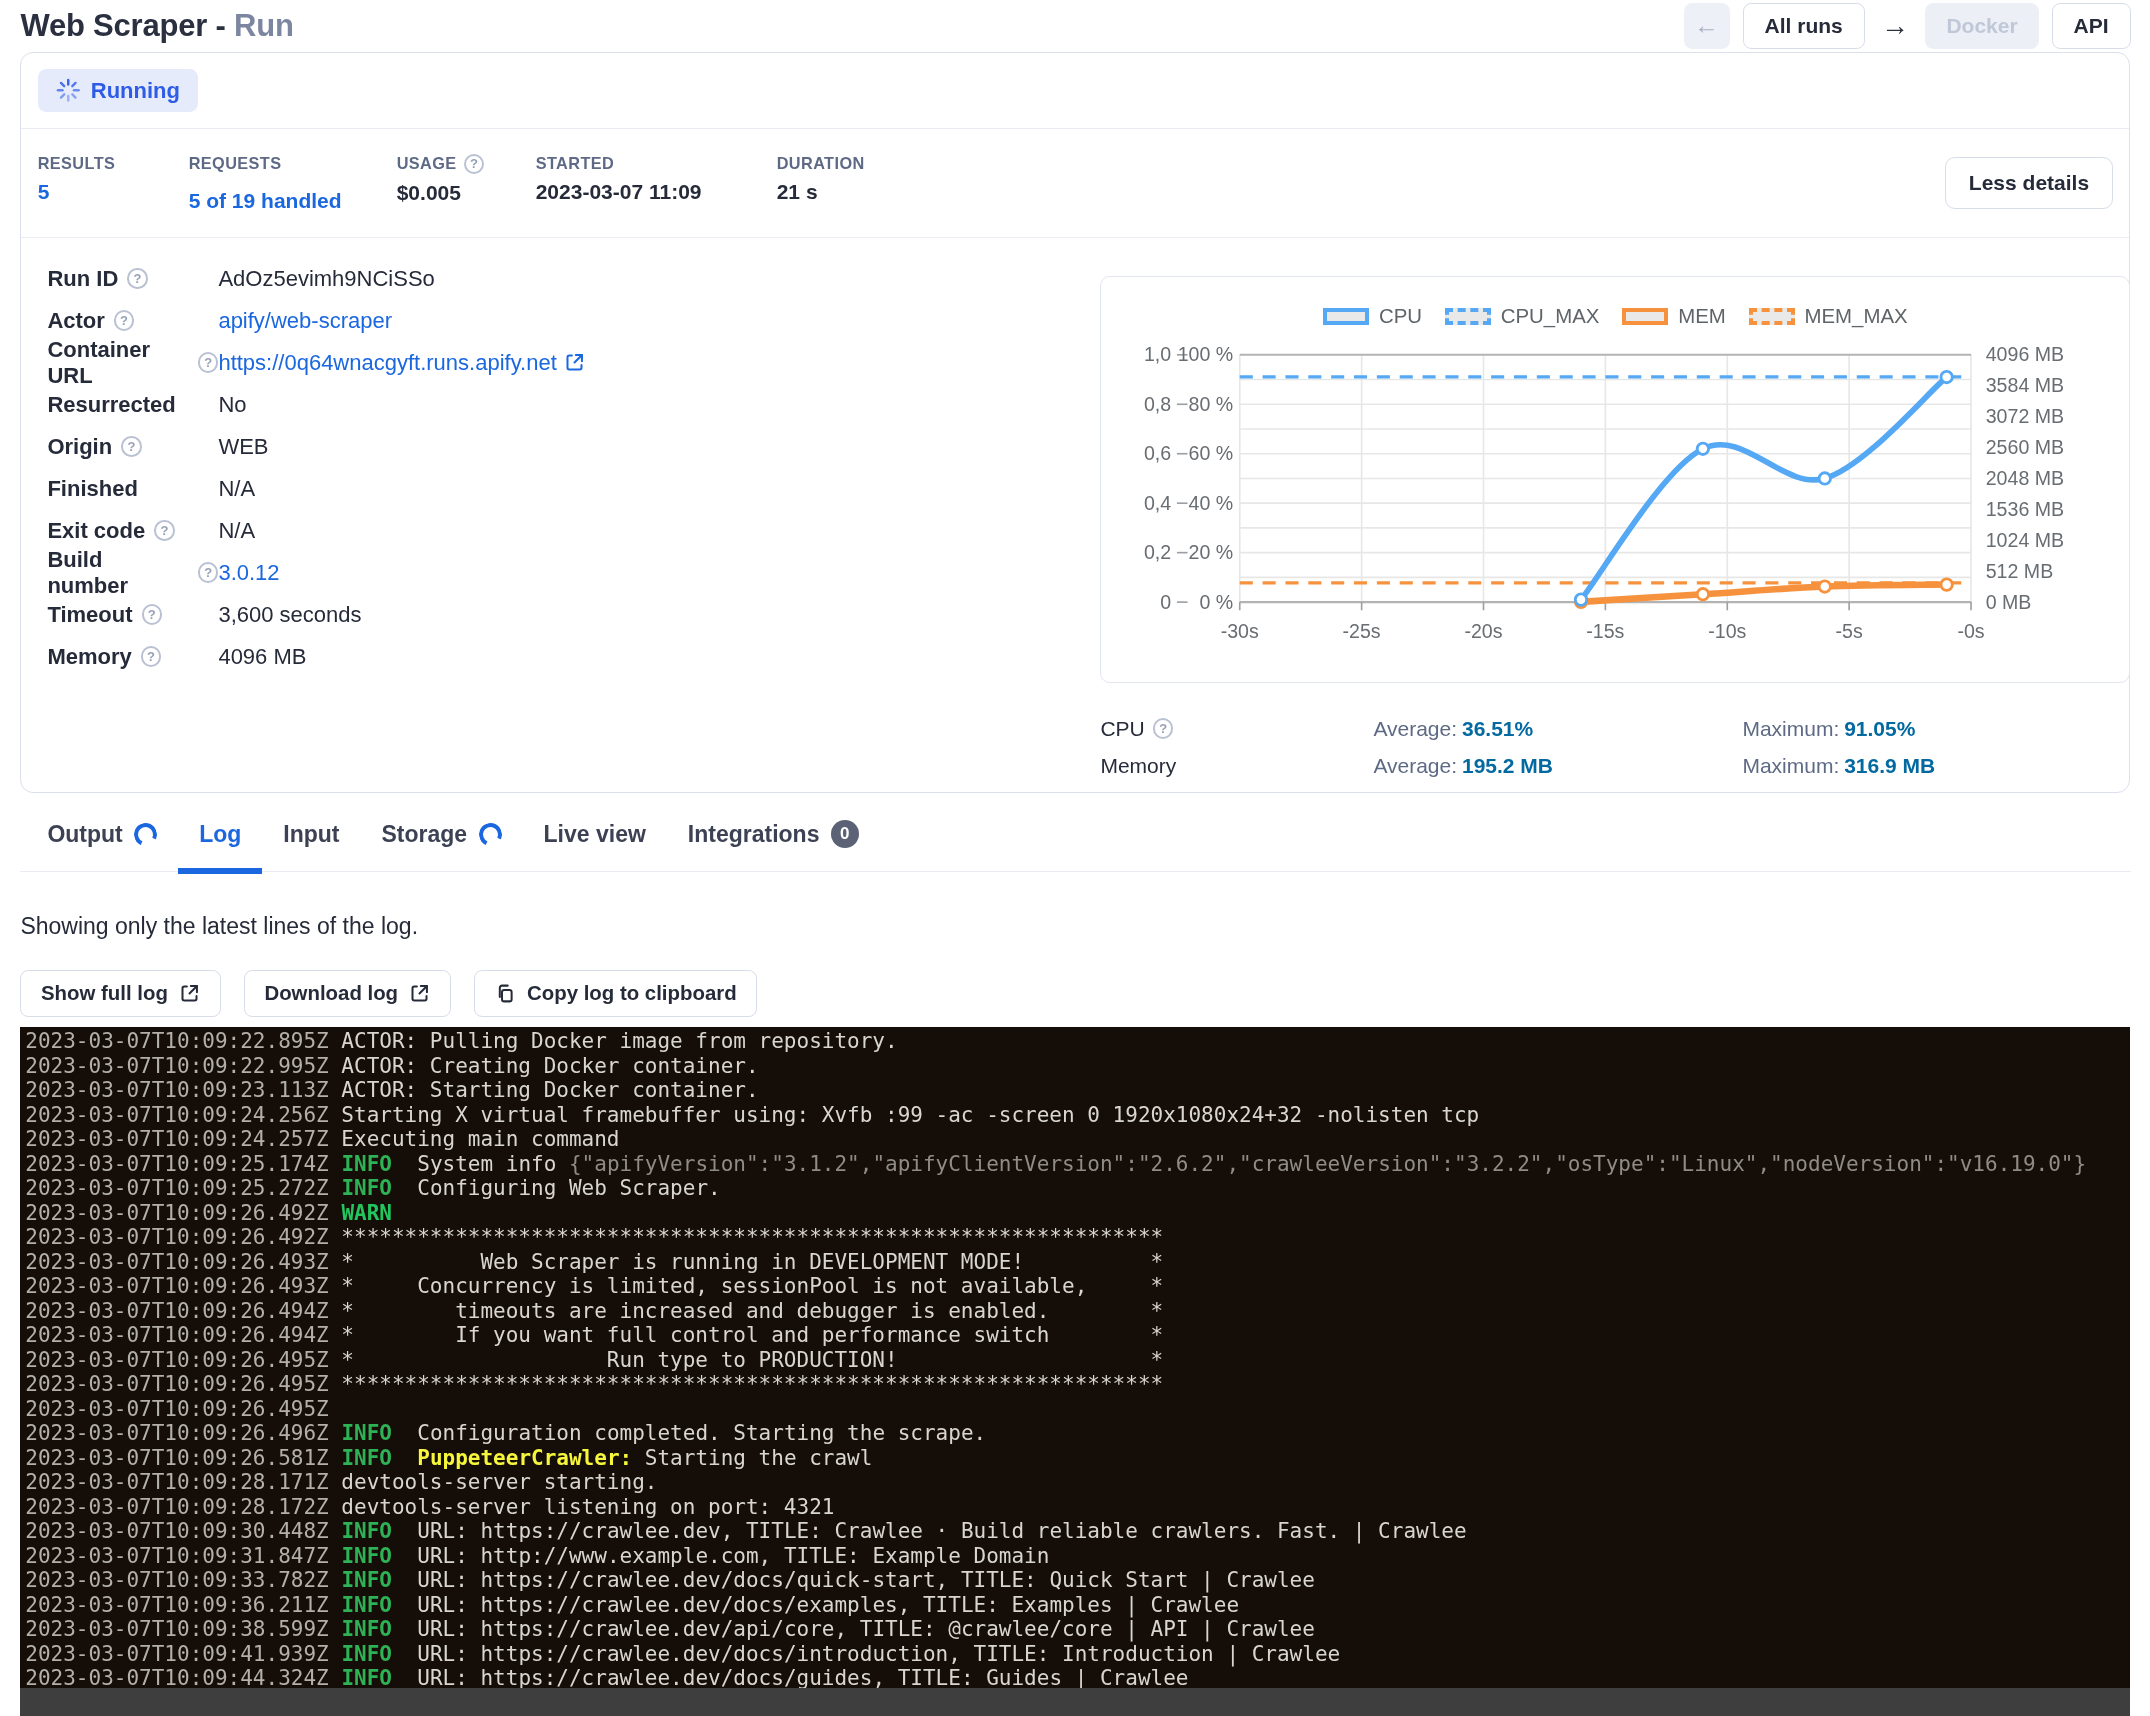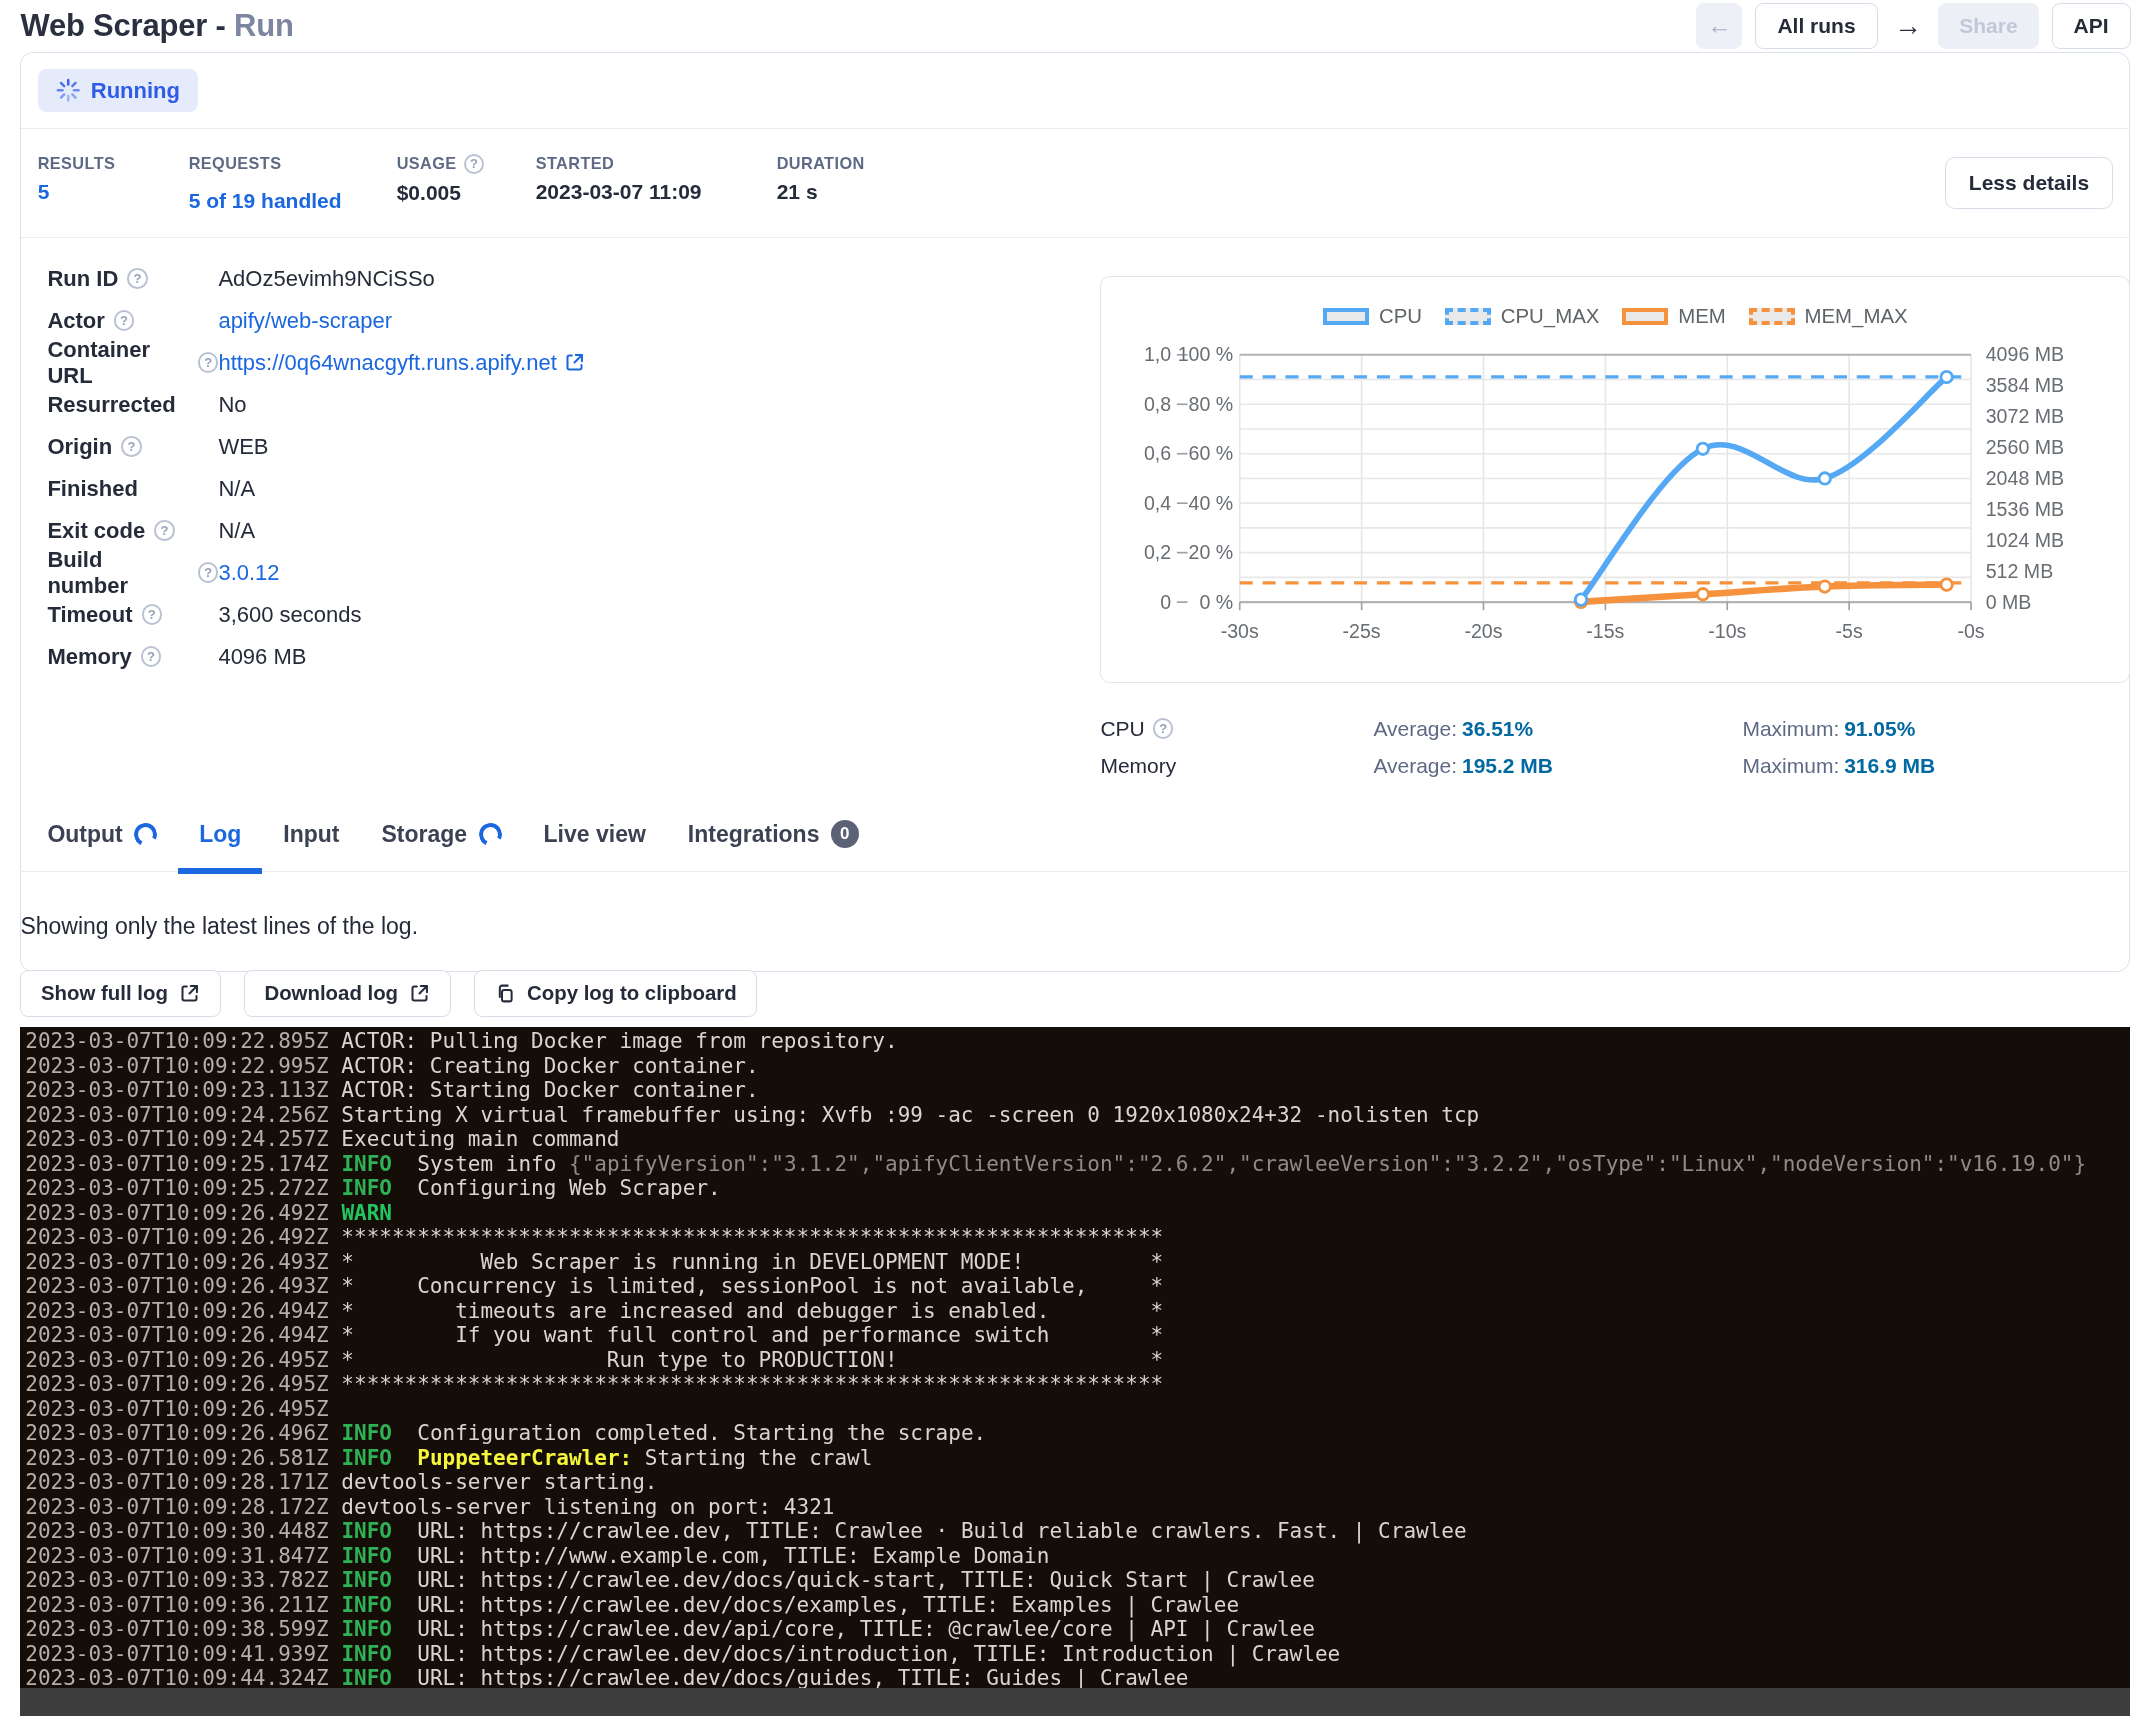--- a/index.html
+++ b/index.html
@@ -8,21 +8,21 @@
   .page-title{font-size:31px;font-weight:bold;color:#2b3040;letter-spacing:-0.2px;}
   .page-title .sub{color:#7c86a0;}
   .top-actions{display:flex;align-items:center;gap:13px;}
   .btn{display:inline-flex;align-items:center;justify-content:center;height:46px;border-radius:8.2px;font-size:21px;font-weight:bold;box-sizing:border-box;cursor:pointer;background:#fff;border:1.6px solid #d7dce9;color:#262b3a;padding:0 21px;}
   .btn.icon-only{width:46px;padding:0;}
   .btn.ghost{background:#eef0f7;border:none;color:#a6afc4;}
   .btn.disabled{background:#eceff6;border:none;color:#c0c8d8;}
   .arrow-plain{font-size:28px;color:#2b3040;padding:0 3.3px;cursor:pointer;}
   .arrow-glyph{font-size:24.5px;line-height:1;}
 
-  .main-card{position:absolute;left:20.4px;top:52px;width:2110px;height:920px;border:1.6px solid #dbe0ec;border-radius:13px;background:#fff;box-sizing:border-box;}
+  .main-card{position:absolute;left:20.4px;top:52px;width:2110px;height:741px;border:1.6px solid #dbe0ec;border-radius:13px;background:#fff;box-sizing:border-box;}
   .status-row{height:75px;border-bottom:1.6px solid #e9ecf3;display:flex;align-items:center;padding:0 16.3px;}
   .badge-running{display:inline-flex;align-items:center;gap:10.6px;background:#e6ebfc;border-radius:8.2px;padding:8.2px 18px;color:#2e5ce6;font-size:22px;font-weight:bold;}
   .stats-row{height:108px;border-bottom:1.6px solid #e9ecf3;display:flex;align-items:center;padding:0 16.3px;position:relative;}
   .stat-col{display:flex;flex-direction:column;gap:7.3px;}
   .stat-label{font-size:16.3px;font-weight:bold;color:#5e6a85;letter-spacing:0.4px;display:flex;align-items:center;gap:7.3px;}
   .stat-value{font-size:21px;font-weight:bold;color:#262b3a;}
   .stat-value.link{color:#1a67e0;}
   .less-details{position:absolute;right:16.3px;top:50%;transform:translateY(-50%);height:52px;padding:0 23px;border:1.6px solid #d7dce9;border-radius:9.8px;background:#fff;font-size:21px;font-weight:bold;color:#262b3a;cursor:pointer;}
   .help{display:inline-flex;align-items:center;justify-content:center;width:20.4px;height:20.4px;border-radius:50%;border:2px solid #b9c1d2;color:#97a1b6;font-size:13px;font-weight:bold;box-sizing:border-box;flex:0 0 auto;cursor:pointer;}
 
@@ -73,21 +73,21 @@
 <div class="topbar">
   <div class="page-title">
     <span>Web Scraper</span><span> - </span><span class="sub">Run</span>
   </div>
   <div class="top-actions">
     <button class="btn ghost icon-only">
         <span class="arrow-glyph">←</span>
       </button>
     <button class="btn">All runs</button>
     <span class="arrow-plain"><span>→</span></span>
-    <button class="btn disabled">Share</button>
+    <button class="btn disabled">Docker</button>
     <button class="btn">API</button>
   </div>
 </div>
 
 <div class="main-card">
   <div class="status-row">
     <span class="badge-running">
       <svg width="24.5" height="24.5" viewBox="0 0 32 32">
         <g stroke="#2e5ce6" stroke-width="3.2" stroke-linecap="round">
           <line x1="16" y1="8.5" x2="16" y2="2.5" opacity="0.95"></line>

